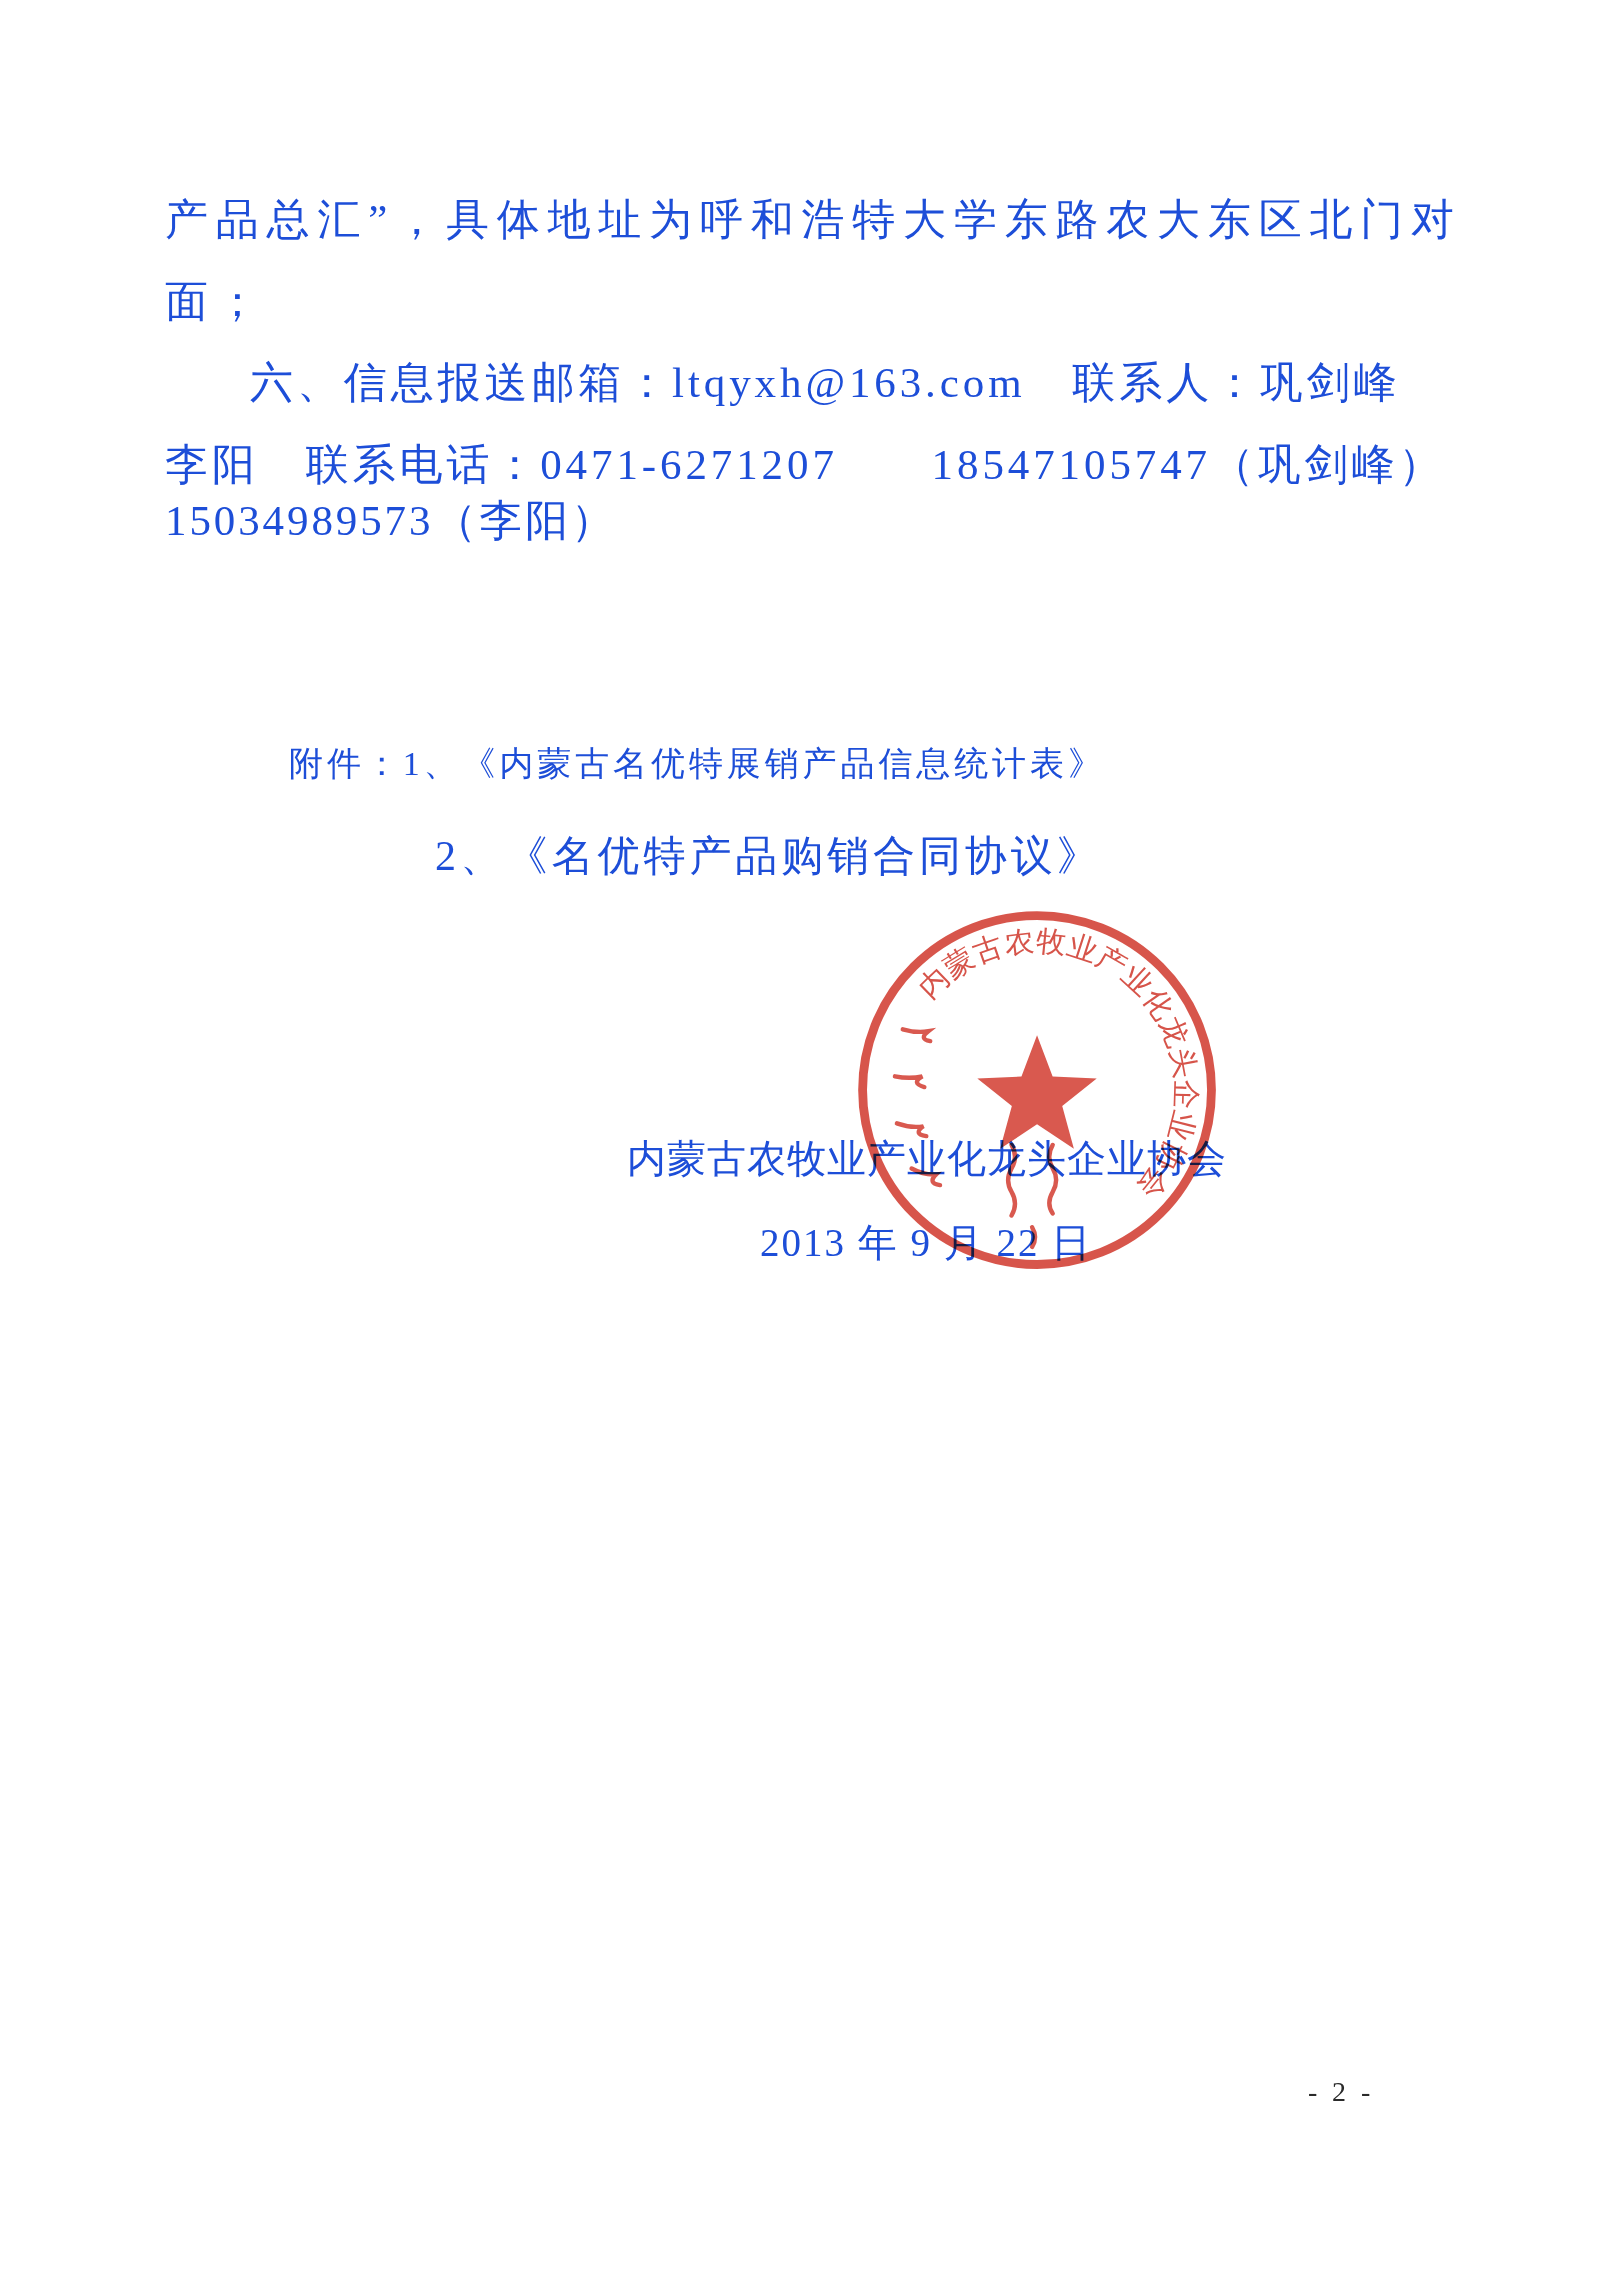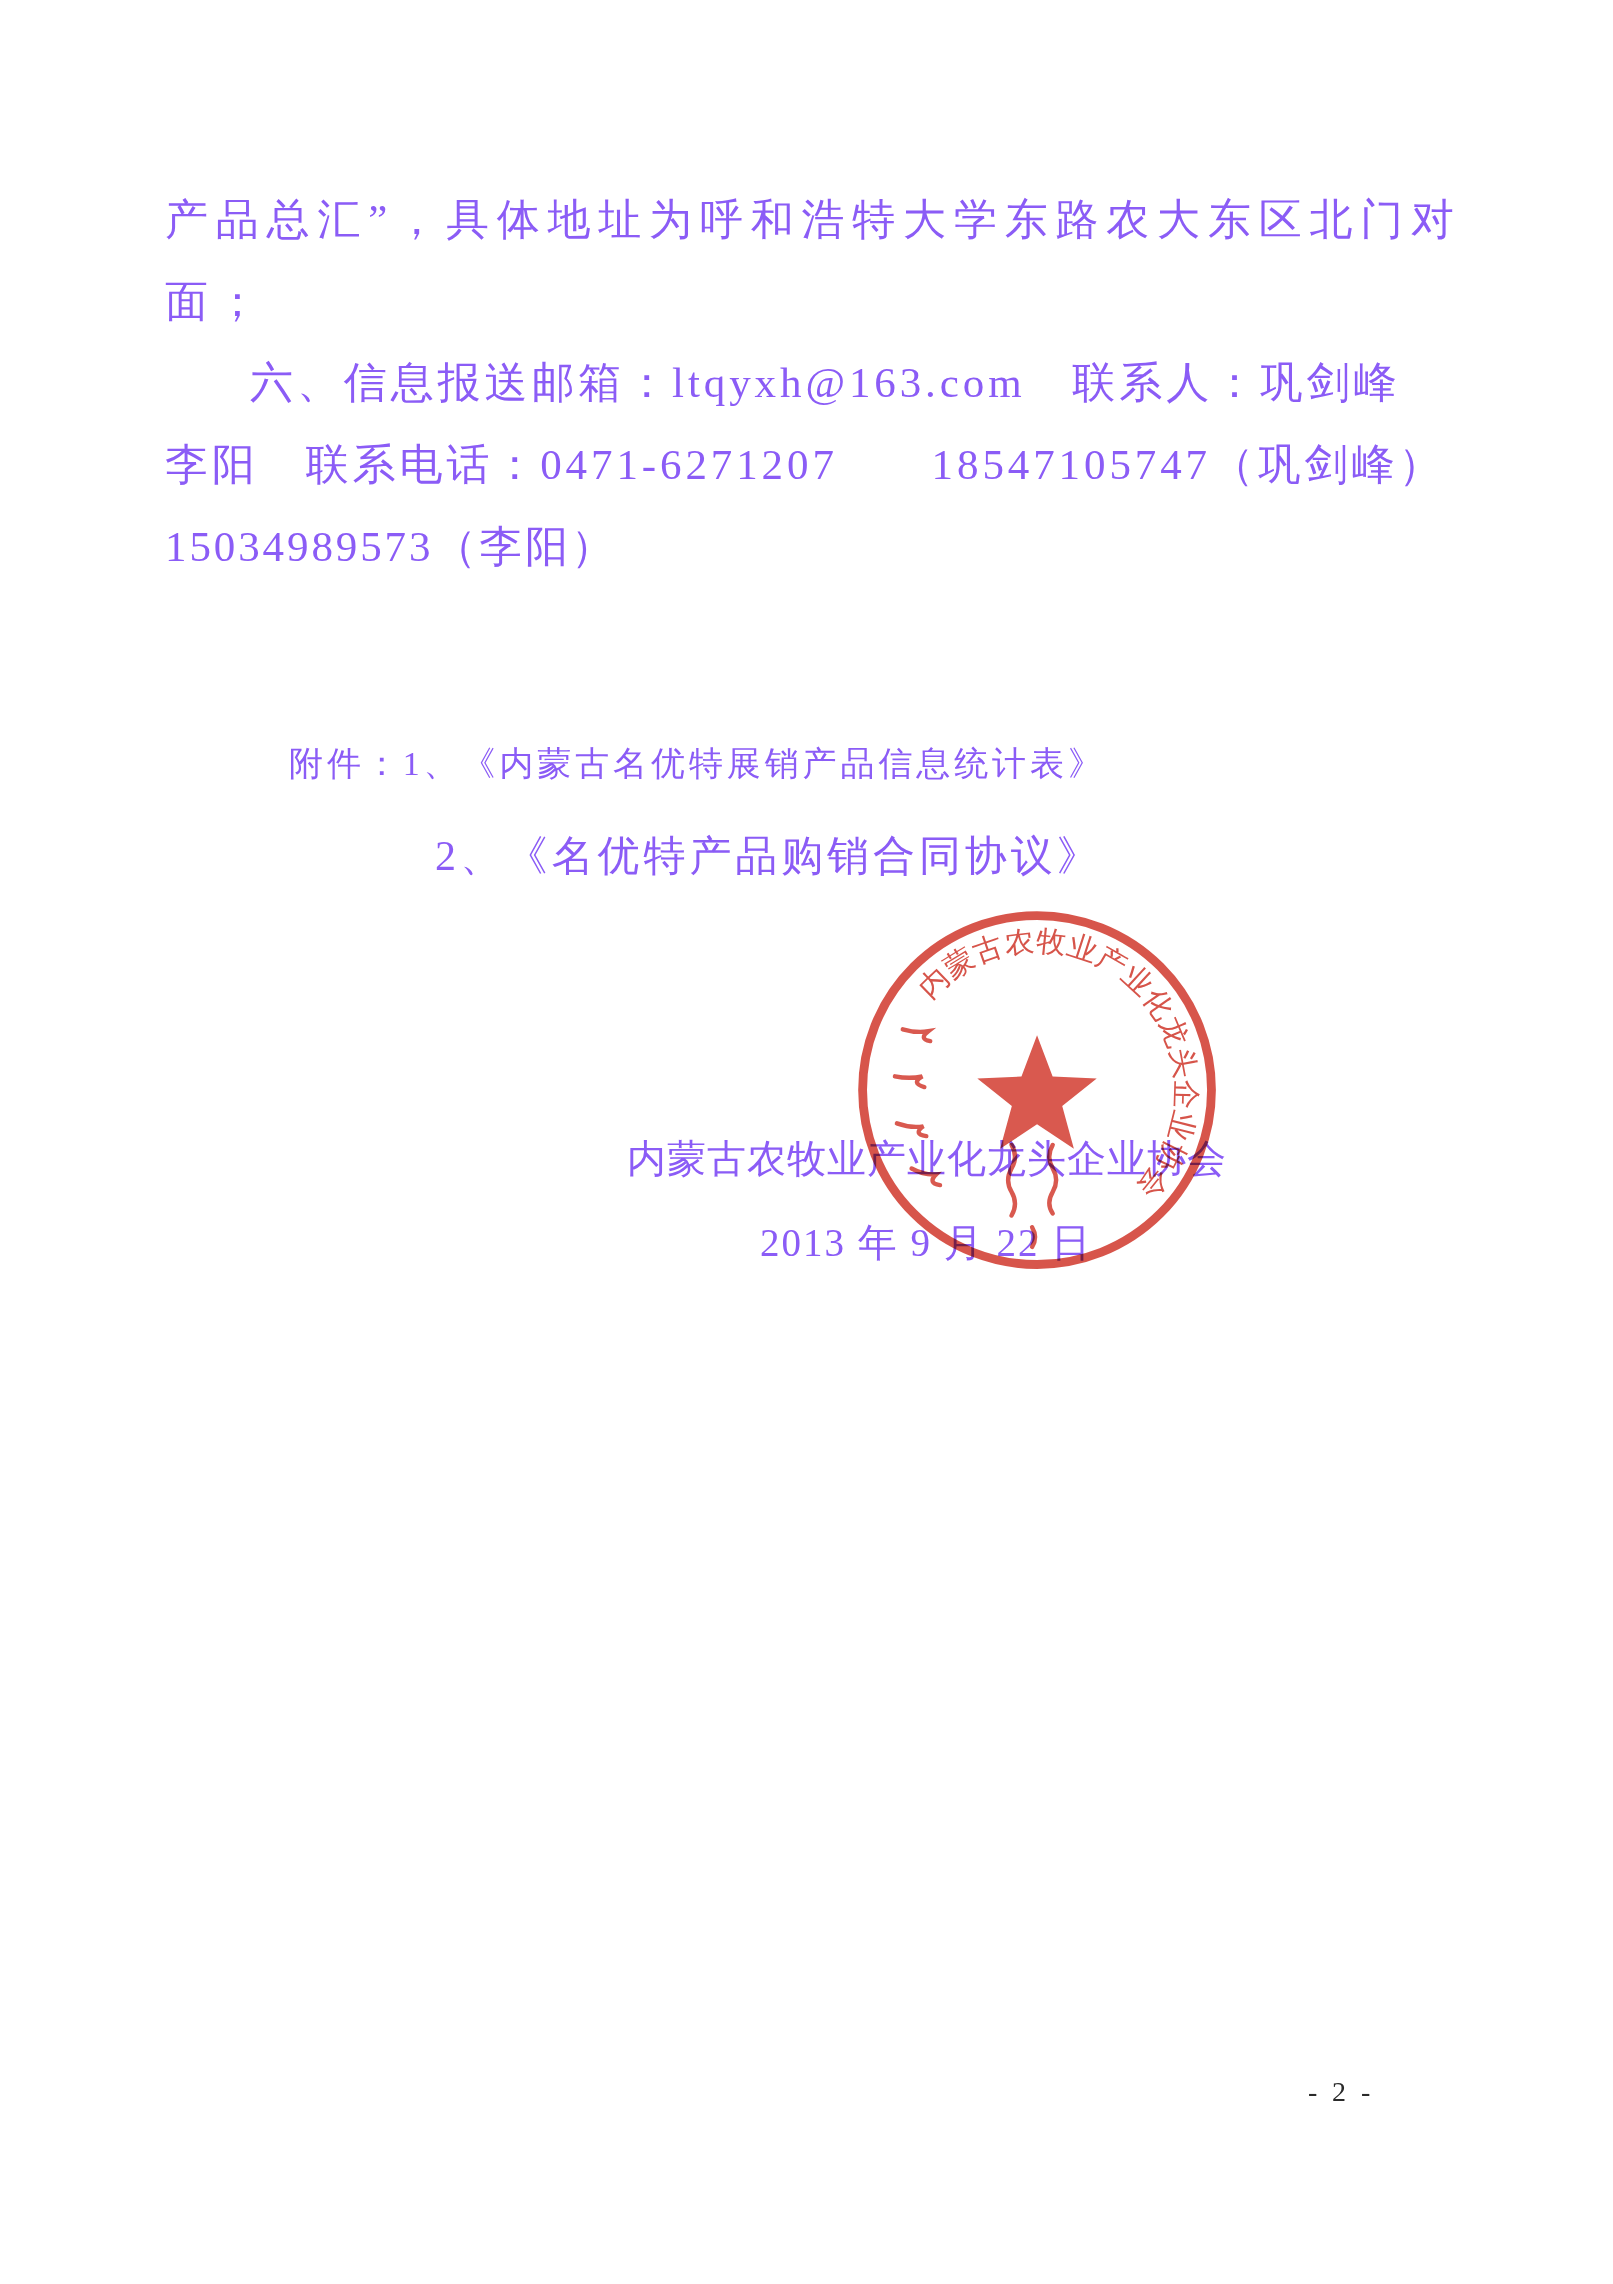--- a/index.html
+++ b/index.html
@@ -14,27 +14,27 @@
     background: #ffffff;
     overflow: hidden;
     font-family: "Liberation Serif", "DejaVu Serif", serif;
     color: #1b1b1b;
   }
   .bodyline {
     position: absolute;
     font-size: 43px;
     line-height: 1;
     white-space: pre;
-    color: #8b5cf6;
+    color: #1d4ed8;
   }
   .l1 { left: 165px; top: 198px; letter-spacing: 7.8px; }
   .l2 { left: 165px; top: 280px; letter-spacing: 7.8px; }
   .l3 { left: 250px; top: 361px; letter-spacing: 3.9px; }
   .l4 { left: 165px; top: 443px; letter-spacing: 3.9px; }
-  .l5 { left: 165px; top: 525px; letter-spacing: 2.9px; }
+  .l5 { left: 165px; top: 499px; letter-spacing: 2.9px; }
   .attach1 { left: 289px; top: 747px; font-size: 34px; letter-spacing: 3.9px; }
   .attach2 { left: 435px; top: 835px; font-size: 42px; letter-spacing: 3.9px; }
   .org   { left: 627px; top: 1139px; font-size: 39px; letter-spacing: 1px; }
   .date  { left: 760px; top: 1223px; font-size: 39px; letter-spacing: 2px; }
   .pagenum {
     position: absolute;
     left: 1308px;
     top: 2076px;
     font-size: 28px;
     letter-spacing: 3.9px;

